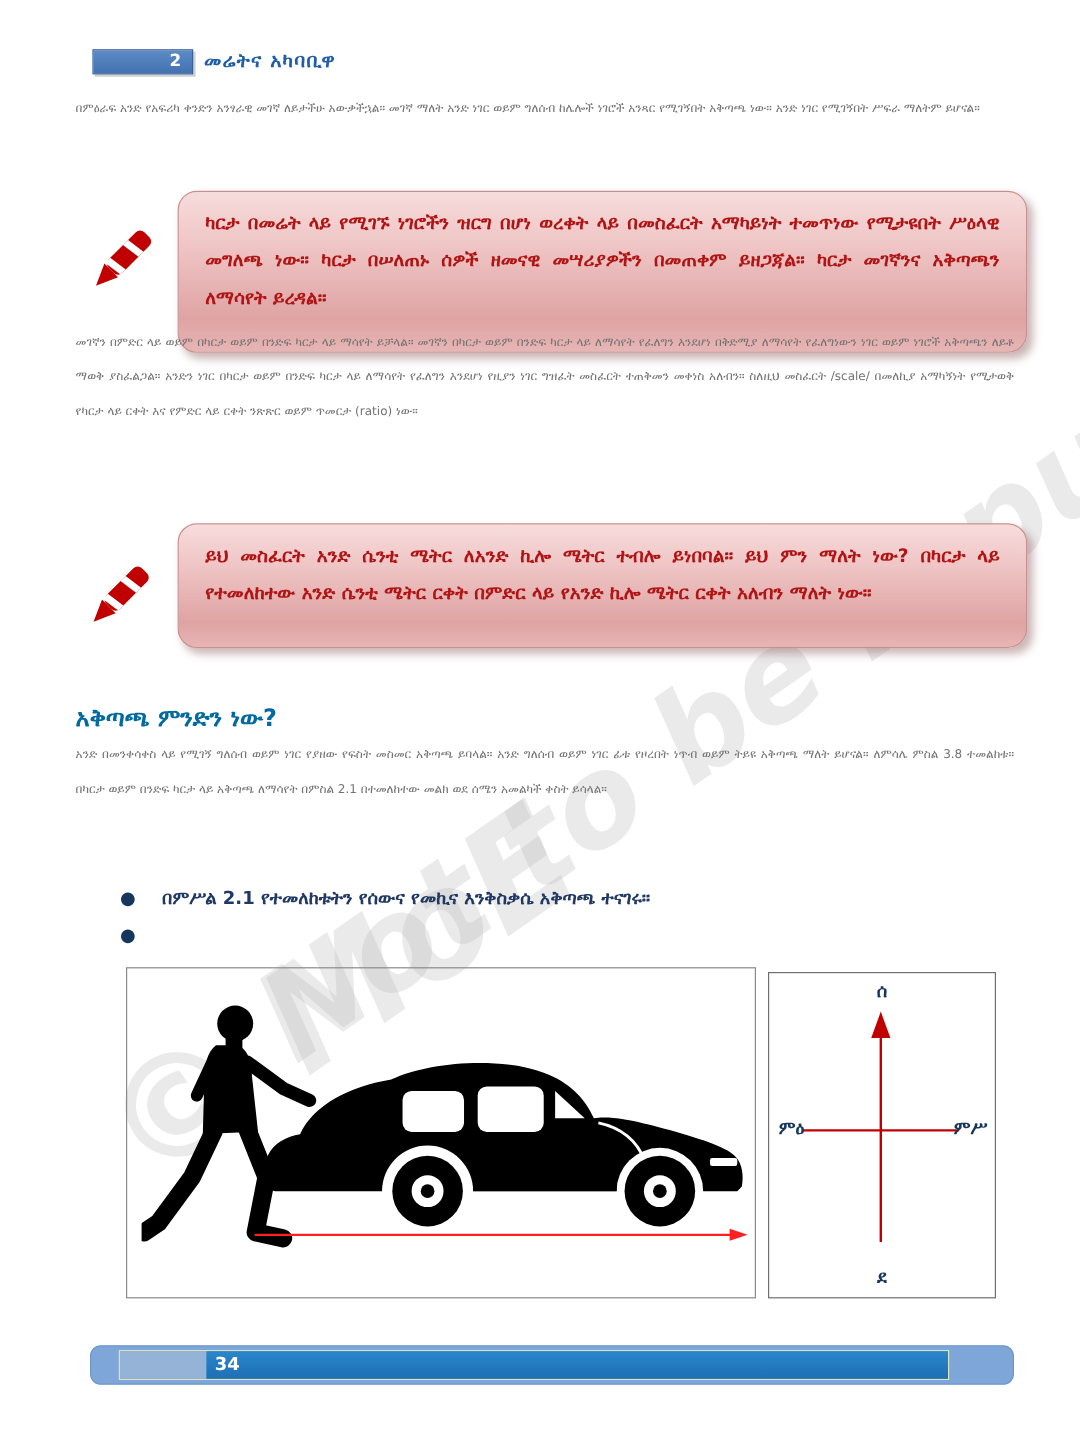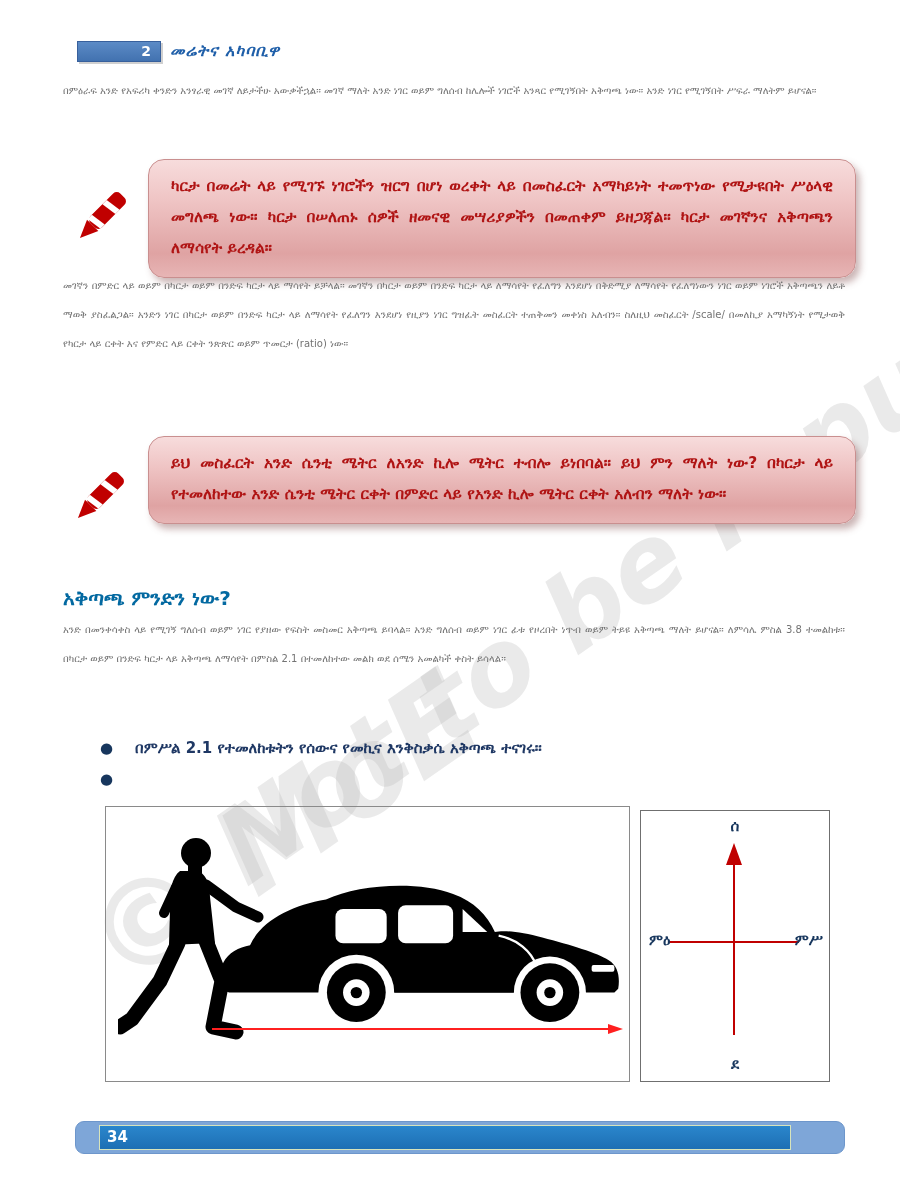--- a/index.html
+++ b/index.html
@@ -21,35 +21,35 @@
   
   .unit-badge {
     position:absolute; z-index:2; left:77px; top:41px; width:84px; height:21px;
     background:linear-gradient(180deg,#5C8BC6,#4272B0); border:1px solid #38609C;
     box-shadow:2px 2px 0 rgba(120,120,120,0.35);
     color:#ffffff; font-weight:bold; font-size:14px;
     text-align:right; padding-right:9px; line-height:19px;
   }
   .unit-title {
     position:absolute; z-index:2; left:170px; top:41px;
-    color:#1F5FA9; font-size:16px; font-weight:bold; font-style:italic;
+    color:#1F5FA9; font-size:16px; font-weight:bold; 
     letter-spacing:1px;
   }
   
   .para {
     position:absolute; z-index:2; left:63px; width:782px;
     font-size:10px; line-height:29px; color:#737373; text-align:justify;
   }
   .p1 { top:76px; }
   .p2 { top:271px; }
   .p3 { top:615px; }
   
   .callout {
     position:absolute; z-index:2; left:148px; width:708px;
-    border-radius:16px; padding:11px 22px 13px 22px;
+    border-radius:16px; padding:11px 22px 29px 22px;
     background:linear-gradient(180deg,#F7DCDC 0%,#EFC4C4 35%,#DFA3A3 80%,#E7B5B5 100%);
     border:1px solid #C98F8F;
     box-shadow:4px 5px 7px rgba(140,90,90,0.45);
     color:#B01414; font-weight:bold; font-size:15.5px; line-height:31px;
     text-align:justify;
   }
   .callout1 { top:159px; }
   .callout2 { top:436px; }
   .callout-title { display:block; text-align:left; }
   .crayon {
@@ -92,21 +92,21 @@
     text-align:center; color:#17365D; font-size:14px;
     font-weight:bold; font-style:italic;
   }
   
   .footer {
     position:absolute; z-index:2; left:75px; top:1121px; width:770px; height:33px;
     background:#7EA6D8; border-radius:9px; border:1px solid #6D96CB;
   }
   .footer-inner {
     position:absolute; left:23px; top:3px; width:692px; height:25px;
-    border:1px solid #D7E4BC; display:flex;flex-direction:column;
+    border:1px solid #D7E4BC; display:flex;
   }
   .footer-light { width:72px; background:#95B3D7; }
   .footer-dark {
     flex:1; background:linear-gradient(180deg,#2A86CC,#1D6FB4);
     color:#ffffff; font-weight:bold; font-size:15px; line-height:23px;
     padding-left:7px;
   }
 </style>
 </head>
 <body>

